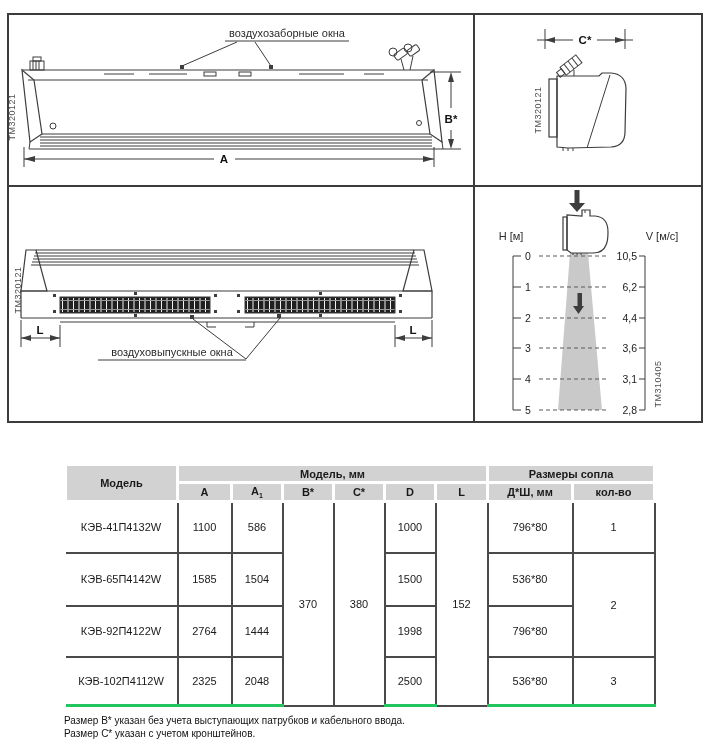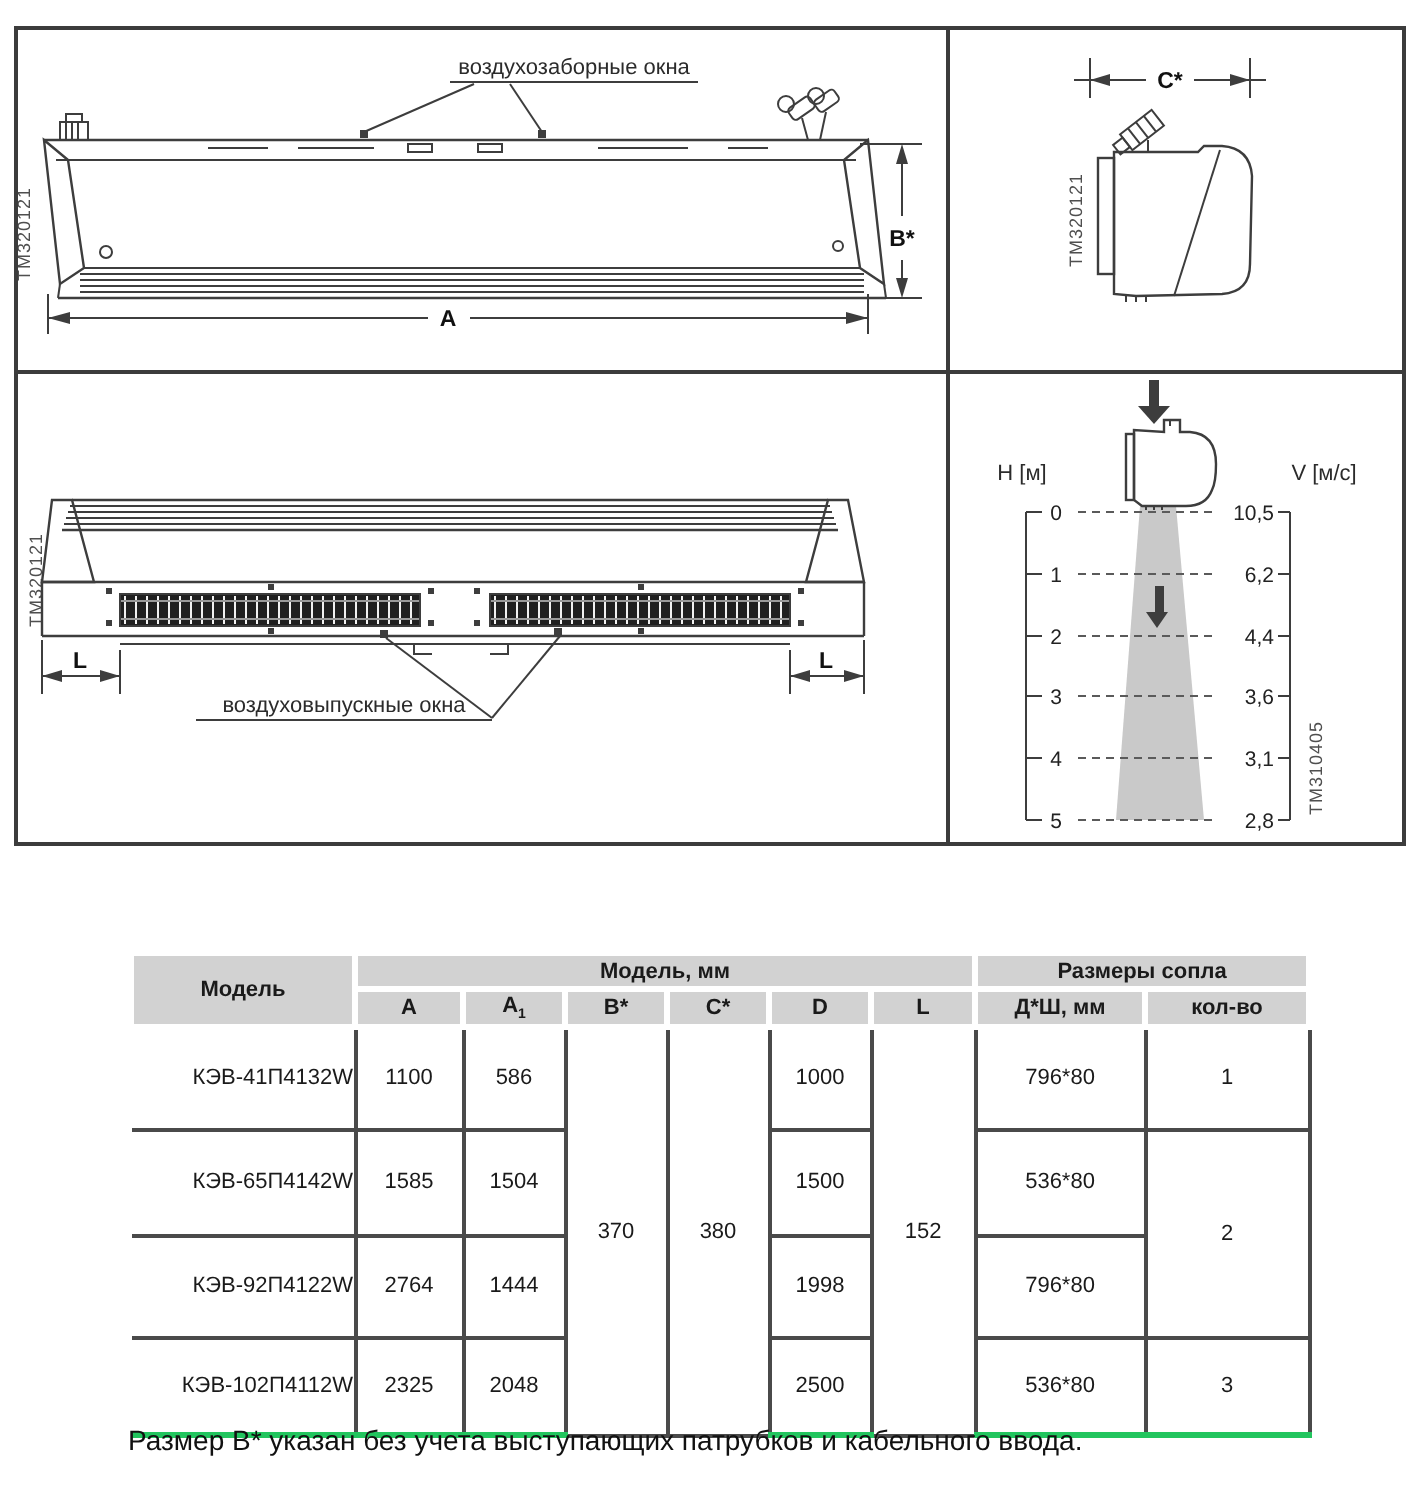--- a/index.html
+++ b/index.html
@@ -18,27 +18,27 @@
   .lbl{font-size:11px;fill:#2b2b2b;}
   .dim{font-size:11.5px;font-weight:bold;fill:#111;}
   .tick{font-size:10.5px;fill:#222;}
   .tm{font-size:9px;fill:#4f4f4f;letter-spacing:.5px;}
   .ln{stroke:#3d3d3d;stroke-width:1.2;fill:none;}
   .thin{stroke:#3d3d3d;stroke-width:1;fill:none;}
   .fillshape{fill:#3d3d3d;stroke:none;}
   .dash{stroke:#5a5a5a;stroke-width:1.1;stroke-dasharray:4 3;fill:none;}
   
   .spec-table{position:absolute;left:64px;top:463px;}
-  table{border-collapse:collapse;table-layout:fixed;width:589px;font-size:11px;margin-top:12px;}
+  table{border-collapse:collapse;table-layout:fixed;width:589px;font-size:11px;}
   th{background:#d2d2d2;border:3px solid #fff;font-weight:bold;padding:0;text-align:center;}
   td{border:2px solid #4a4a4a;text-align:center;padding:0;background:#fff;}
-  td.no-left{border-left:none;text-align:right;}
+  td.no-left{border-left:none;}
   tr.last td{border-bottom:3px solid #22c55e;}
   sub{font-size:7px;}
-  .notes{position:absolute;left:64px;top:714px;width:600px;font-size:14px;
+  .notes{position:absolute;left:64px;top:714px;width:600px;font-size:10px;
          line-height:13px;color:#111;}
 </style>
 </head>
 <body>
 
 <div class="page">
 
   <div class="figure">
 
     <div class="cell cell-tl">
@@ -367,15 +367,16 @@
           <td>2500</td>
           <td>536*80</td>
           <td>3</td>
         </tr>
       </tbody>
     </table>
   </div>
 
   <div class="notes">
     <div>Размер B* указан без учета выступающих патрубков и кабельного ввода.</div>
+    <div>Размер C* указан с учетом кронштейнов.</div>
   </div>
 
 </div>
 
 </body></html>

